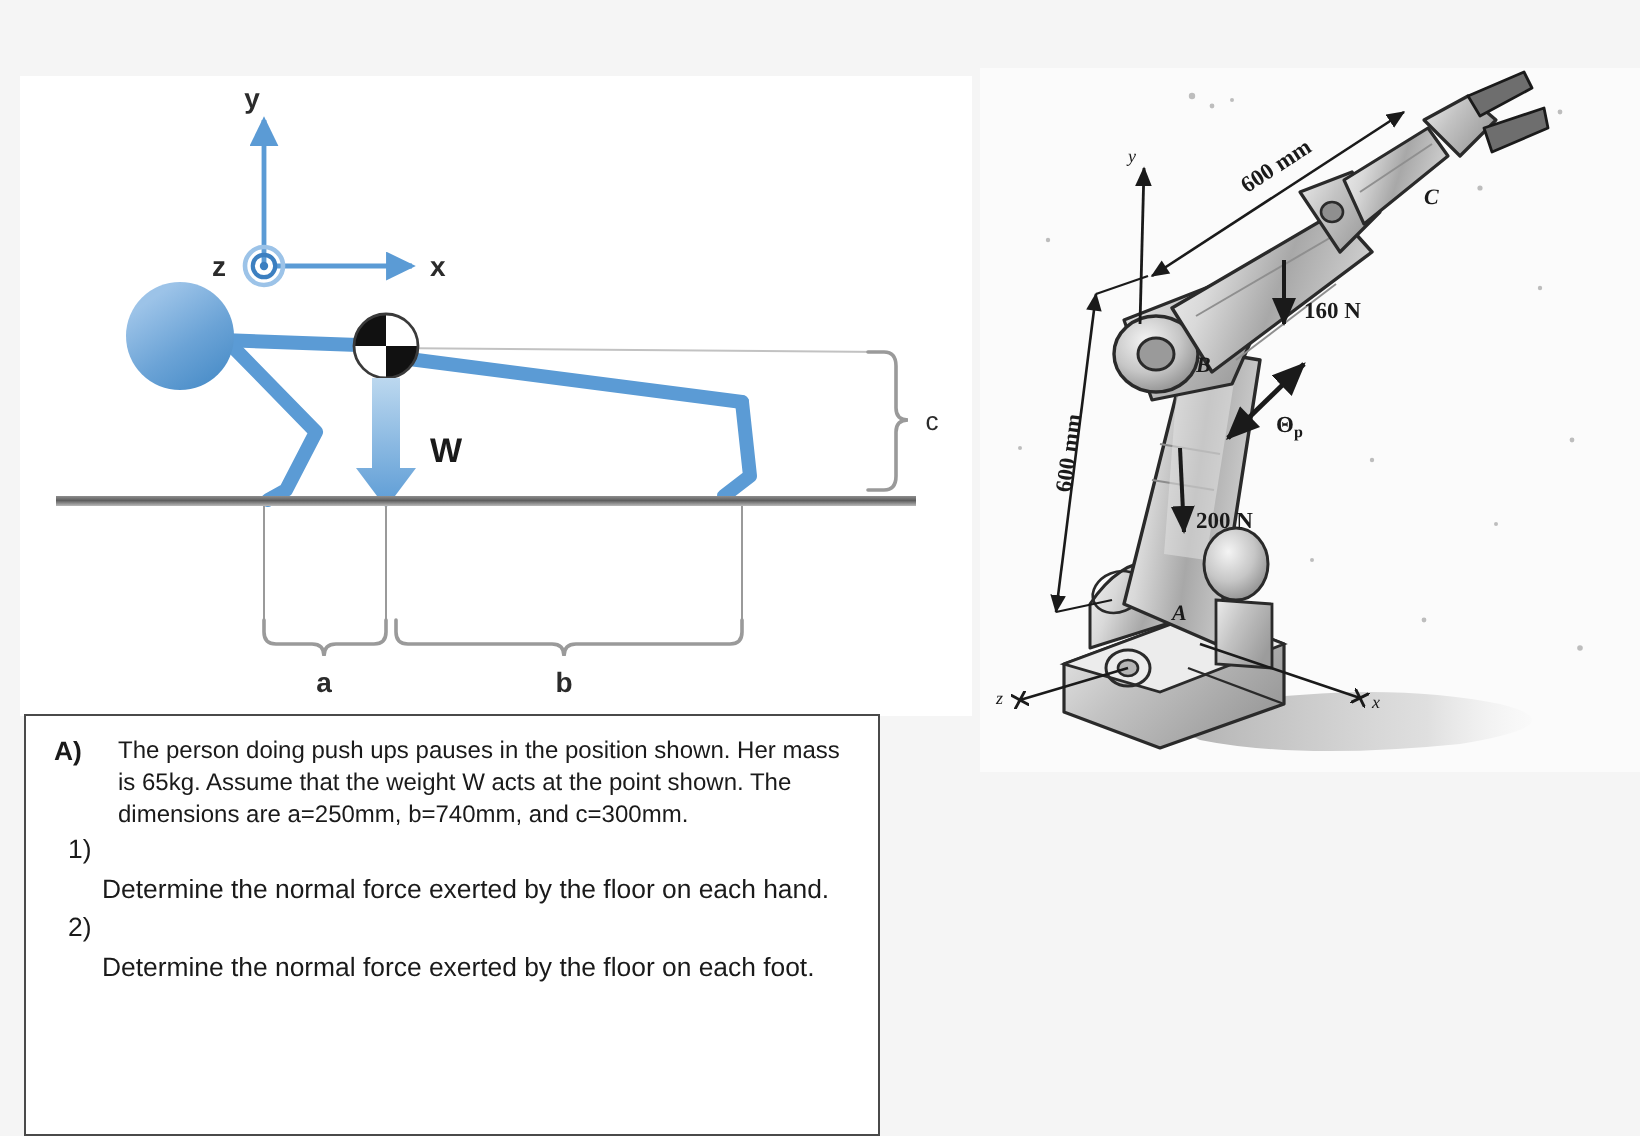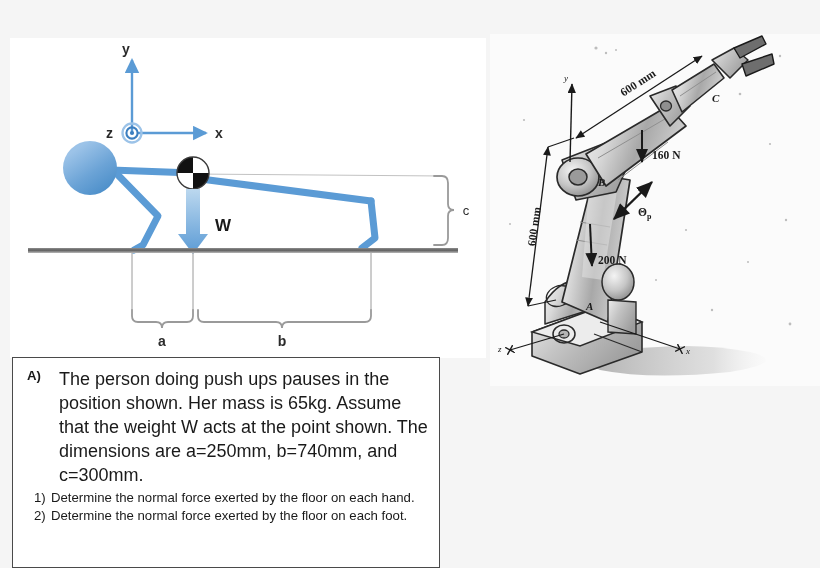--- a/index.html
+++ b/index.html
@@ -51,21 +51,21 @@
   }
   .q-marker {
     font-weight: bold;
     font-size: 13.2px;
     color: #1a1a1a;
     flex: 0 0 auto;
     line-height: 1.34;
   }
   .q-marker-a { width: 38px; padding-left: 6px; box-sizing: border-box; }
   .q-body {
-    font-size: 18px;
+    font-size: 12px;
     color: #1a1a1a;
     line-height: 1.34;
     flex: 1 1 auto;
   }
   .q-sub {
     display: flex;
     align-items: flex-start;
     margin-top: 1px;
   }
   .q-sub-num {
@@ -75,20 +75,21 @@
     box-sizing: border-box;
     font-size: 13.2px;
     color: #1a1a1a;
     line-height: 1.34;
   }
   .q-sub-body {
     flex: 1 1 auto;
     font-size: 13.2px;
     color: #1a1a1a;
     line-height: 1.34;
+    margin-top: 20px;
   }
 
   
   .right-col {
     position: absolute;
     left: 490px; top: 0;
     width: 330px; height: 568px;
   }
   .figure-panel-right {
     position: absolute;

